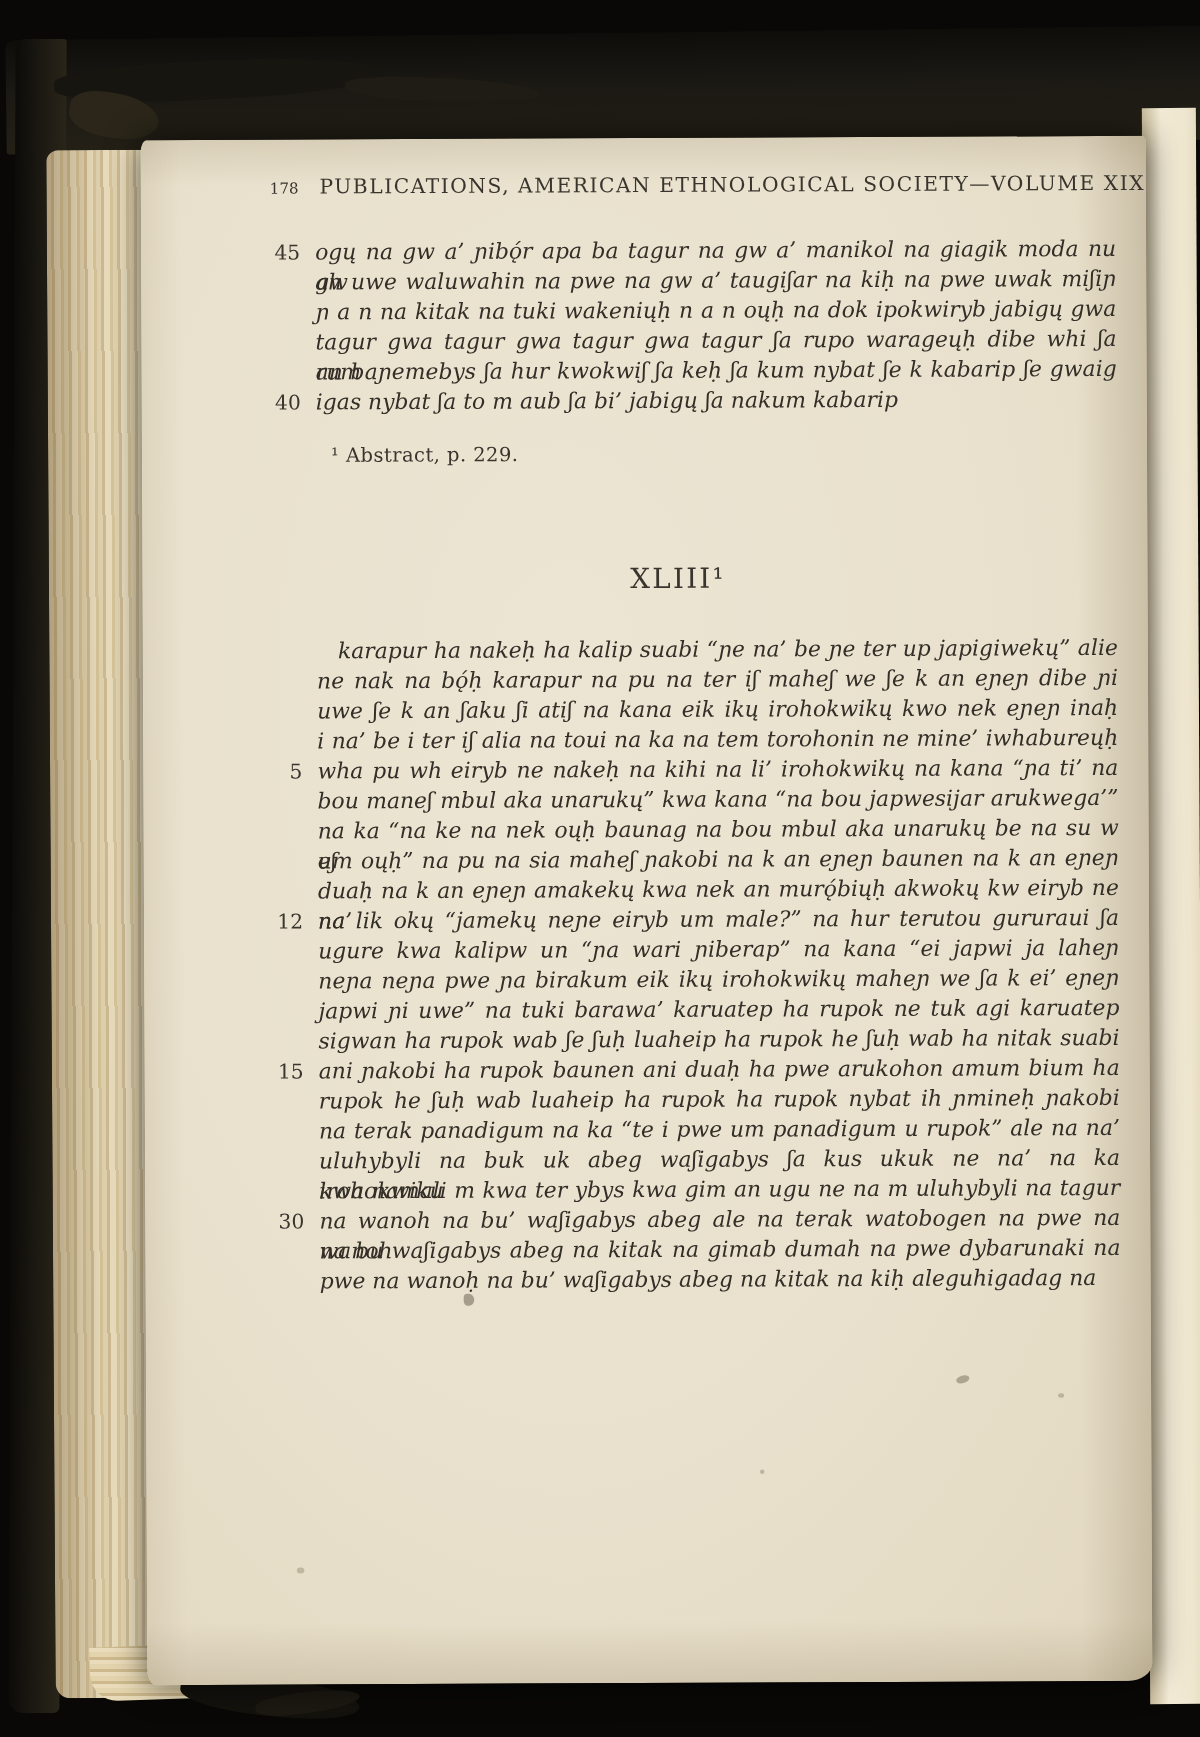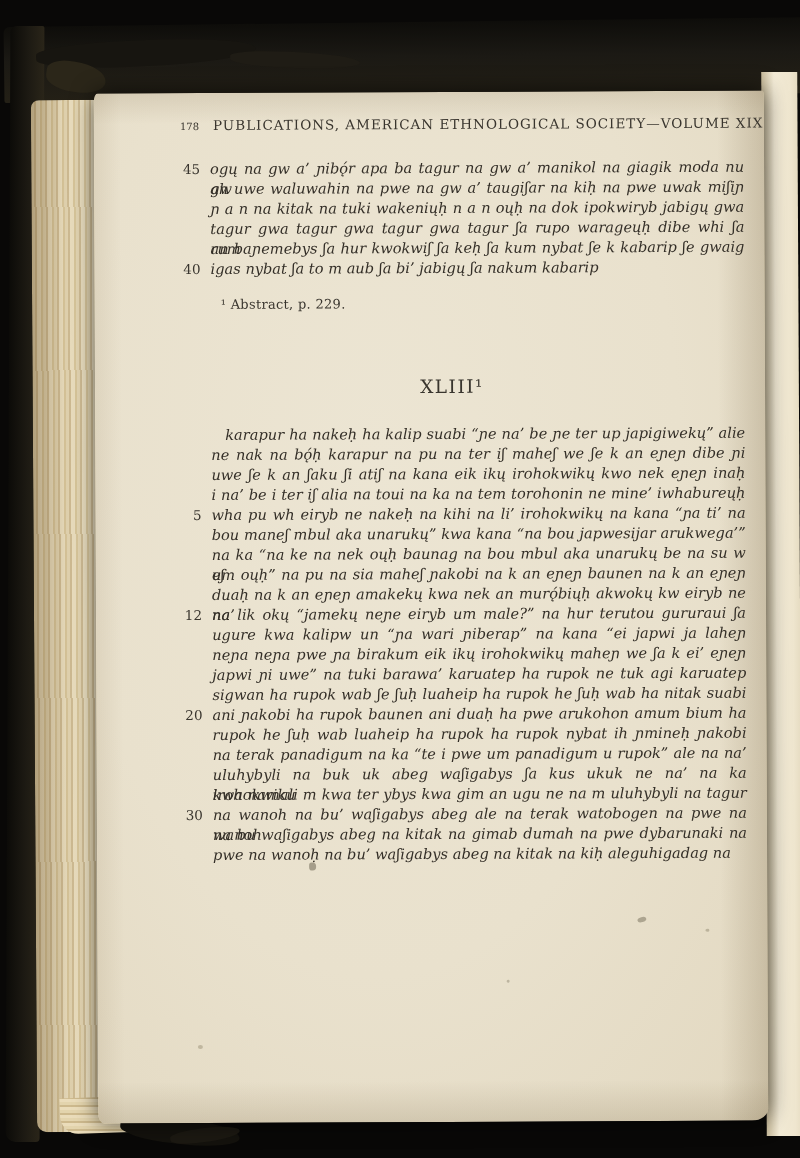--- a/index.html
+++ b/index.html
@@ -140,21 +140,21 @@
       <div class="tline"><span class="lnum">5</span><span>wha pu wh eiryb ne nakeḥ na kihi na li’ irohokwikų na kana “ɲa ti’ na</span></div>
       <div class="tline"><span class="lnum"></span><span>bou maneʃ mbul aka unarukų” kwa kana “na bou japwesijar arukwega’”</span></div>
       <div class="tline"><span class="lnum"></span><span>na ka “na ke na nek oųḥ baunag na bou mbul aka unarukų be na su w eʃ</span></div>
       <div class="tline"><span class="lnum"></span><span>um oųḥ” na pu na sia maheʃ ɲakobi na k an eɲeɲ baunen na k an eɲeɲ</span></div>
       <div class="tline"><span class="lnum"></span><span>duaḥ na k an eɲeɲ amakekų kwa nek an murǫ́biųḥ akwokų kw eiryb ne na’</span></div>
       <div class="tline"><span class="lnum">12</span><span>na lik okų “jamekų neɲe eiryb um male?” na hur terutou gururaui ʃa</span></div>
       <div class="tline"><span class="lnum"></span><span>ugure kwa kalipw un “ɲa wari ɲiberap” na kana “ei japwi ja laheɲ</span></div>
       <div class="tline"><span class="lnum"></span><span>neɲa neɲa pwe ɲa birakum eik ikų irohokwikų maheɲ we ʃa k ei’ eɲeɲ</span></div>
       <div class="tline"><span class="lnum"></span><span>japwi ɲi uwe” na tuki barawa’ karuatep ha rupok ne tuk agi karuatep</span></div>
       <div class="tline"><span class="lnum"></span><span>sigwan ha rupok wab ʃe ʃuḥ luaheip ha rupok he ʃuḥ wab ha nitak suabi</span></div>
-      <div class="tline"><span class="lnum">20</span><span>ani ɲakobi ha rupok baunen ani duaḥ ha pwe arukohon amum bium ha</span></div>
+      <div class="tline"><span class="lnum">15</span><span>ani ɲakobi ha rupok baunen ani duaḥ ha pwe arukohon amum bium ha</span></div>
       <div class="tline"><span class="lnum"></span><span>rupok he ʃuḥ wab luaheip ha rupok ha rupok nybat ih ɲmineḥ ɲakobi</span></div>
       <div class="tline"><span class="lnum"></span><span>na terak panadigum na ka “te i pwe um panadigum u rupok” ale na na’</span></div>
       <div class="tline"><span class="lnum"></span><span>uluhybyli na buk uk abeg waʃigabys ʃa kus ukuk ne na’ na ka irohokwiku</span></div>
       <div class="tline"><span class="lnum"></span><span>kwa namali m kwa ter ybys kwa gim an ugu ne na m uluhybyli na tagur</span></div>
       <div class="tline"><span class="lnum">30</span><span>na wanoh na bu’ waʃigabys abeg ale na terak watobogen na pwe na wanoh</span></div>
       <div class="tline"><span class="lnum"></span><span>na bu waʃigabys abeg na kitak na gimab dumah na pwe dybarunaki na</span></div>
       <div class="tline lastline"><span class="lnum"></span><span>pwe na wanoḥ na bu’ waʃigabys abeg na kitak na kiḥ aleguhigadag na</span></div>
     </div>
 
     <div class="speck sp1"></div>

